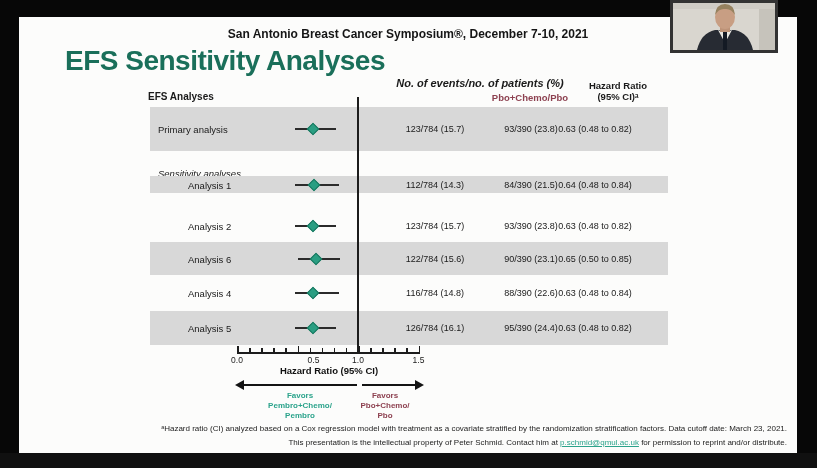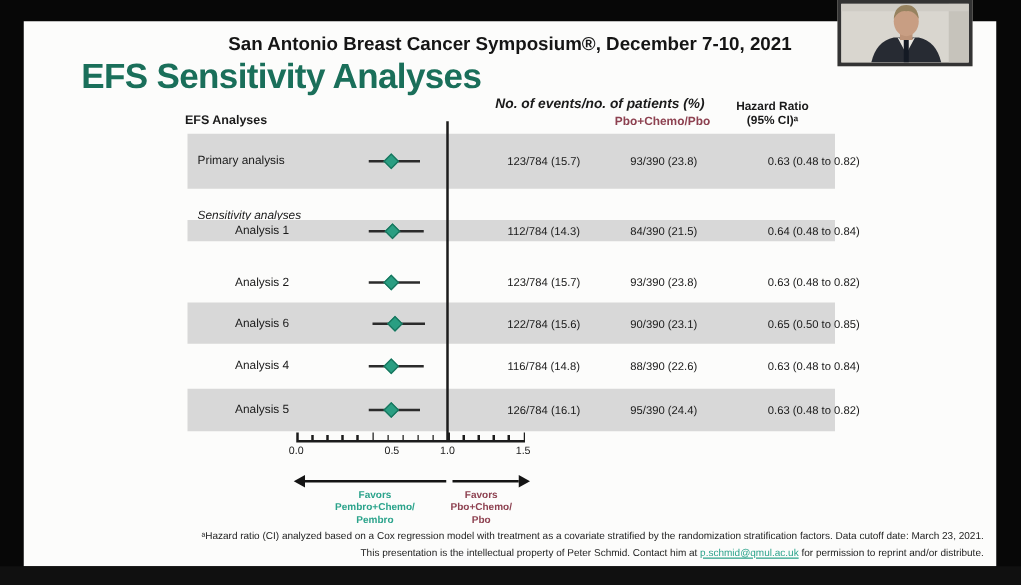--- a/index.html
+++ b/index.html
@@ -8,40 +8,40 @@
   .stage{position:absolute;inset:0;}
   
   .slide{position:absolute;left:19px;top:17px;width:778px;height:436px;background:#fcfcfb;}
   .bottom-bar{position:absolute;left:0;top:453px;width:817px;height:15px;background:#101010;}
   
   .webcam{position:absolute;left:670px;top:0;width:108px;height:53px;background:#d9d6d0;
           border:3px solid #333;box-sizing:border-box;z-index:40;}
   .webcam svg{display:block;width:100%;height:100%;}
   
   .conf-line{position:absolute;left:0;top:10px;width:100%;text-align:center;
-             font-size:15px;font-weight:bold;color:#151515;letter-spacing:0;}
+             font-size:12px;font-weight:bold;color:#151515;letter-spacing:0;}
   .slide-title{position:absolute;left:46px;top:28px;font-size:28px;font-weight:bold;
                color:#1a6f5a;letter-spacing:-0.5px;}
   
   .hdr{position:absolute;font-weight:bold;color:#1a1a1a;}
   .efs-hdr{left:129px;top:74px;font-size:10px;}
   .group-hdr{left:341px;top:60px;width:240px;text-align:center;font-size:11px;font-style:italic;}
   .pembro-hdr{left:336px;top:75px;width:160px;text-align:center;font-size:9.5px;color:#2ba38b;}
   .pbo-hdr{left:441px;top:75px;width:140px;text-align:center;font-size:9.5px;color:#8d4150;}
   .hr-hdr{left:539px;top:63px;width:120px;text-align:center;font-size:9.5px;line-height:11px;}
   
   .trow{position:absolute;left:0;width:778px;}
   .band{position:absolute;left:131px;top:0;width:518px;height:100%;background:#d8d8d8;}
   .rlabel{position:absolute;top:50%;transform:translateY(-50%);font-size:9.5px;color:#1a1a1a;white-space:nowrap;}
   .lab-main{left:139px;}
   .lab-sub{left:169px;}
   .val{position:absolute;top:50%;transform:translate(-50%,-50%);font-size:9px;color:#1a1a1a;white-space:nowrap;}
   .col-pembro{left:416px;}
   .col-pbo{left:512px;}
-  .col-hr{left:632px;}
+  .col-hr{left:576px;}
   
   .refline{position:absolute;top:80px;height:255px;width:2px;background:#1c1c1c;z-index:5;}
   .ci{position:absolute;height:2px;background:#2b2b2b;top:50%;margin-top:-1px;z-index:6;}
   .diamond{position:absolute;width:7px;height:7px;background:#2a9e82;border:1px solid #17745d;
            transform:translate(-50%,-50%) rotate(45deg);top:50%;z-index:7;}
   .axis{position:absolute;left:0;top:335px;width:778px;height:0;}
   .axis-line{position:absolute;left:218px;top:0;width:183px;height:1.5px;background:#1c1c1c;}
   .tick{position:absolute;width:1.5px;background:#1c1c1c;}
   .tick.major{height:6px;top:-6px;}
   .tick.minor{height:4px;top:-4px;}
@@ -165,20 +165,21 @@
           <div class="tick minor" style="left: 363.2px;"></div>
           <div class="tick minor" style="left: 375.3px;"></div>
           <div class="tick minor" style="left: 387.4px;"></div>
           <div class="tick major" style="left: 399.5px;"></div>
           <div class="tick-label" style="left: 218px;">0.0</div>
           <div class="tick-label" style="left: 278.5px; padding-left: 32px;">0.5</div>
           <div class="tick-label" style="left: 339px;">1.0</div>
           <div class="tick-label" style="left: 399.5px;">1.5</div>
         </div>
     </div>
+    <div class="axis-title">Hazard Ratio (95% CI)</div>
 
     <div class="arrow arrow-left"></div>
     <div class="ah ah-left"></div>
     <div class="arrow arrow-right"></div>
     <div class="ah ah-right"></div>
 
     <div class="favors favors-left">
       <div>Favors</div>
       <div>Pembro+Chemo/</div>
       <div>Pembro</div>

